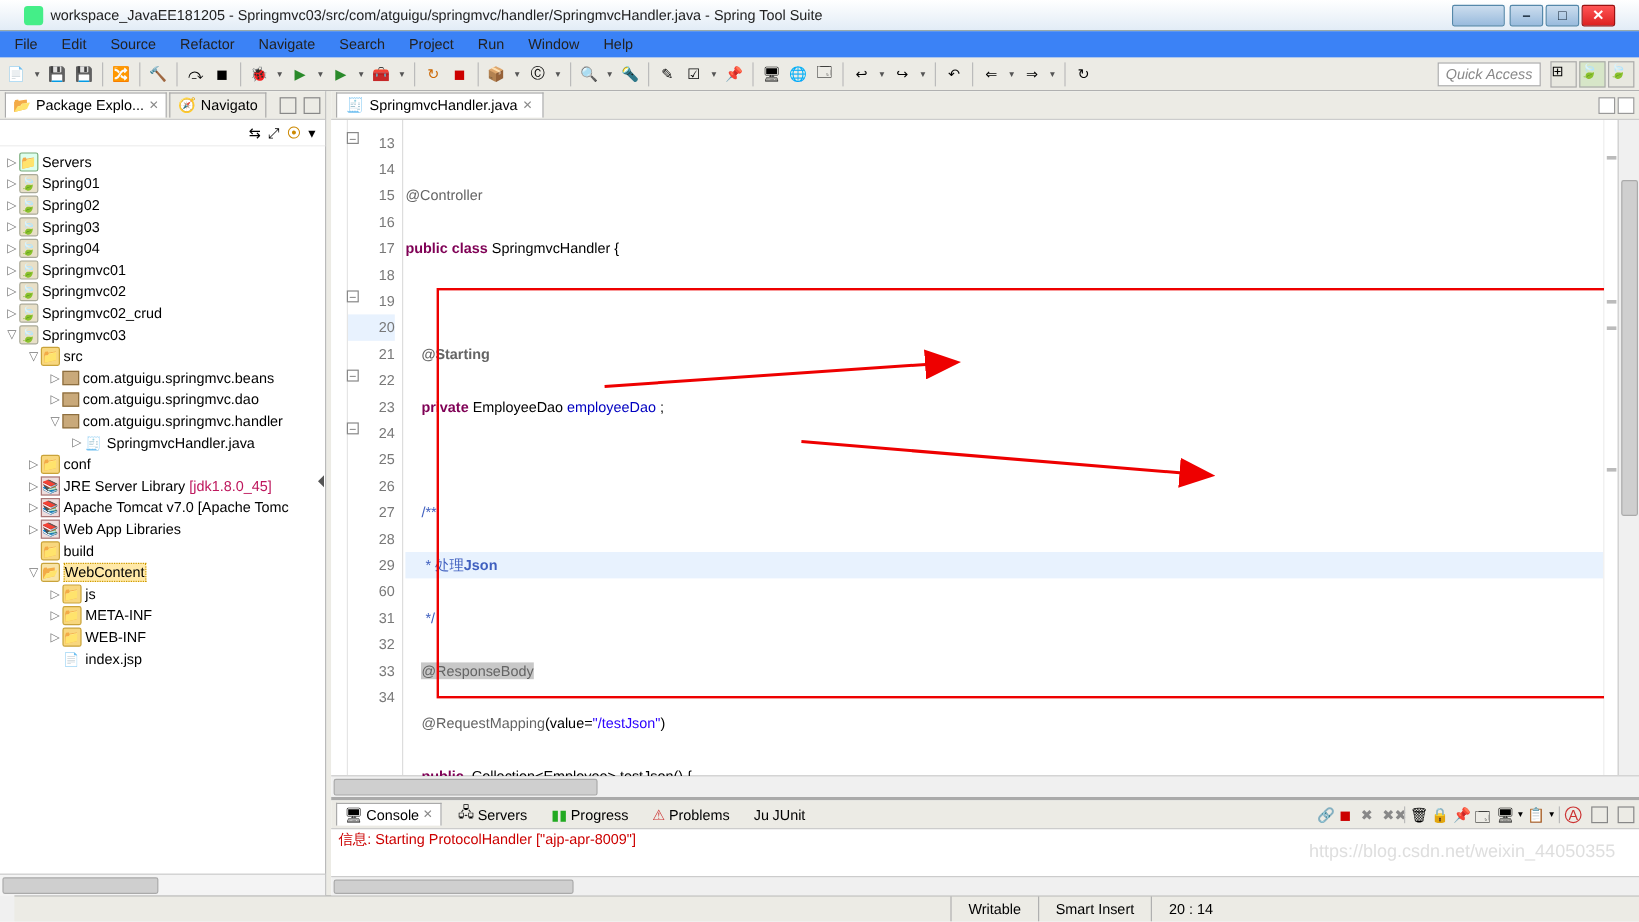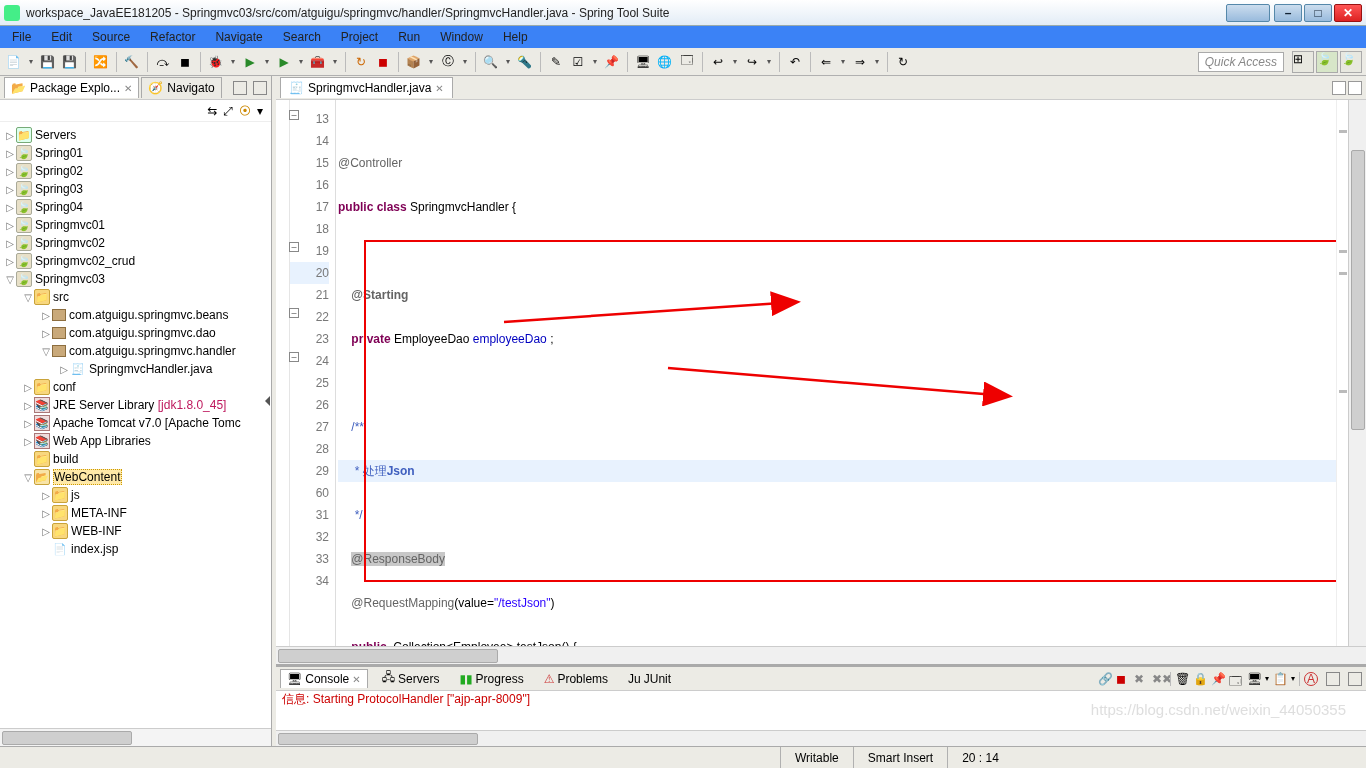--- a/index.html
+++ b/index.html
@@ -1,17 +1,17 @@
 <!DOCTYPE html>
 <html><head>
 <meta charset="utf-8">
 <style>
 * { margin:0; padding:0; box-sizing:border-box; font-family:"Microsoft YaHei",Tahoma,sans-serif; font-size:12px; }
 html,body { width:1366px; height:768px; overflow:hidden; background:#f0f0f0; }
-.titlebar { height:26px; background:linear-gradient(#fff,#e2ecf6); display:flex; align-items:center; padding:0 4px; border-bottom:1px solid #9aa; }
+.titlebar { height:26px; background:linear-gradient(#fff,#e2ecf6); display:flex; align-items:center; padding:0 20px; border-bottom:1px solid #9aa; }
 .app-icon { width:16px; height:16px; background:#4e8; border-radius:3px; margin-right:6px; }
 .title-text { flex:1; color:#222; }
 .winbtns { display:flex; gap:2px; }
 .winbtn { width:28px; height:18px; background:linear-gradient(#cde,#9bd); border:1px solid #58a; border-radius:2px; display:flex; align-items:center; justify-content:center; font-weight:bold; color:#123; }
 .winbtn.close { background:linear-gradient(#f55,#d22); border-color:#911; color:#fff; }
 .dblbox { width:44px; height:18px; background:linear-gradient(#cde,#9bd); border:1px solid #58a; border-radius:2px; margin-right:2px; }
 .menubar { height:22px; display:flex; align-items:center; padding:0 4px; gap:4px; background:#3b82f6; }
 .menubar span { padding:2px 8px; color:#222; }
 .toolbar { height:28px; background:#ecebe5; border-bottom:1px solid #b0b0b0; display:flex; align-items:center; padding:0 4px; gap:2px; }
 .tbtn { width:20px; height:20px; display:flex; align-items:center; justify-content:center; border:1px solid transparent; }
@@ -85,21 +85,21 @@
 .btab { padding:2px 6px; display:flex; align-items:center; gap:3px; }
 .btab.active { background:#fff; border:1px solid #aaa; border-bottom:none; }
 .btab-icons { margin-left:auto; display:flex; gap:4px; align-items:center; }
 .bi { width:14px; height:14px; }
 .console-head { padding:2px 6px; color:#666; font-size:11px; border-bottom:1px solid #eee; white-space:nowrap; overflow:hidden; }
 .console-body { flex:1; font-family:Consolas,monospace; font-size:14px; padding:0 6px; overflow:hidden; white-space:nowrap; }
 .console-body .red { color:#c00; }
 .bhscroll { height:16px; background:#f0f0f0; border-top:1px solid #ccc; position:relative; }
 .bhscroll .thumb { position:absolute; height:12px; top:2px; left:2px; width:200px; background:#cfcfcf; border:1px solid #aaa; border-radius:2px; }
 
-.status { height:22px; background:#ecebe5; border-top:1px solid #aaa; display:flex; align-items:flex-end; font-size:11px; }
+.status { height:22px; background:#ecebe5; border-top:1px solid #aaa; display:flex; align-items:flex-end; font-size:11px;margin-left:12px; }
 .status .cell { border-left:1px solid #b0b0b0; padding:0 14px; height:100%; display:flex; align-items:center; }
 .status .gap { flex:0 0 780px; }
 .watermark { position:absolute; right:20px; bottom:50px; color:rgba(200,200,200,.6); font-size:15px; pointer-events:none; }
 .left-hscroll { height:18px; background:#f4f4f4; border-top:1px solid #ccc; position:relative; }
 .left-hscroll .thumb { position:absolute; height:14px; top:2px; left:2px; width:130px; background:#cfcfcf; border:1px solid #aaa; border-radius:2px; }
 .maxbtn { width:14px;height:14px;border:1px solid #888;display:inline-block;margin-left:4px; }
 </style>
 </head>
 <body>
 

